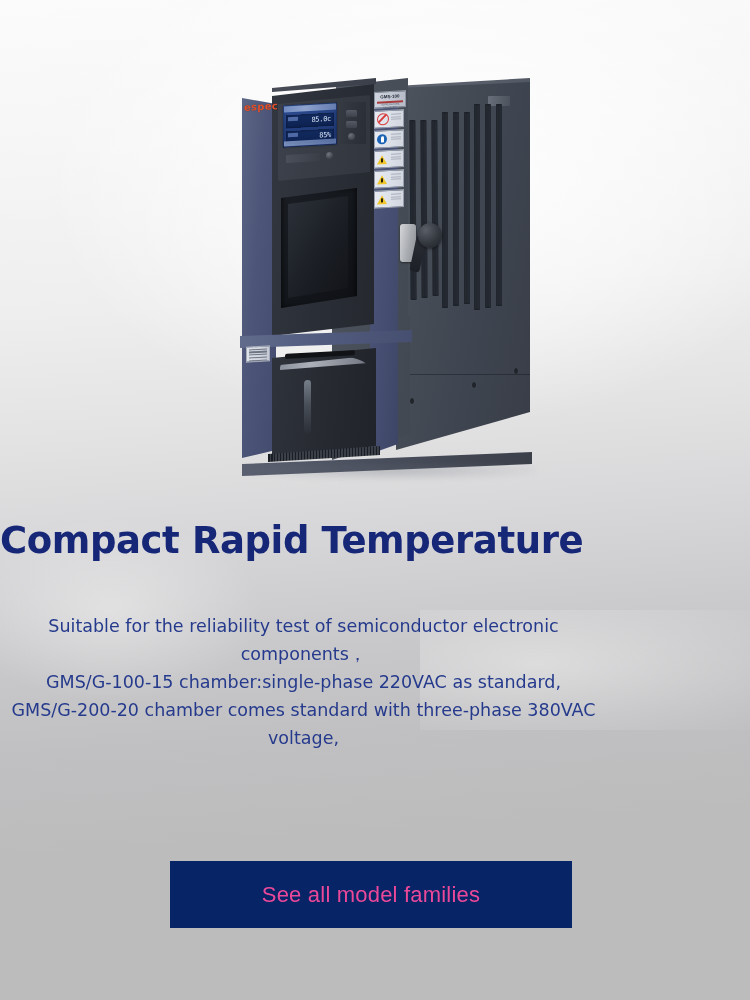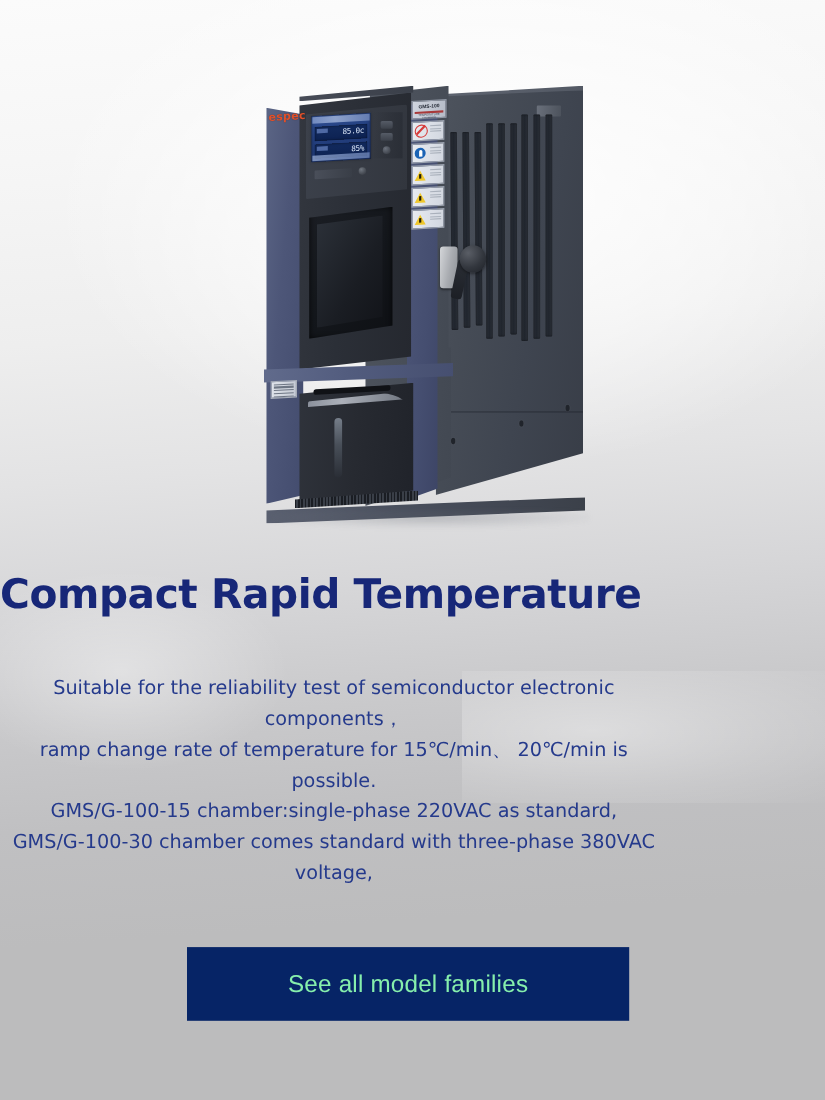--- a/index.html
+++ b/index.html
@@ -570,21 +570,21 @@
   }
   .body-copy span { display: block; }
 
   .cta-button {
     position: absolute;
     left: 170px;
     top: 861px;
     width: 402px;
     height: 67px;
     background: #062466;
-    color: #86efac;
+    color: #ec4899;
     border: none;
     font-family: "Liberation Sans", sans-serif;
     font-size: 22px;
     letter-spacing: 0.2px;
     cursor: pointer;
     display: flex;
     align-items: center;
     justify-content: center;
     padding: 0;
   }
@@ -728,20 +728,19 @@
     <div class="base-plinth"></div>
     <div class="photo-shadow"></div>
   </div>
 
   <h1 class="headline">
     <span>Compact Rapid Temperature</span>
   </h1>
 
   <div class="body-copy">
     <span>Suitable for the reliability test of semiconductor electronic components，</span>
-    <span>ramp change rate of temperature for 15℃/min、 20℃/min is possible.</span>
     <span>GMS/G-100-15 chamber:single-phase 220VAC as standard,</span>
-    <span>GMS/G-100-30 chamber comes standard with three-phase 380VAC voltage,</span>
+    <span>GMS/G-200-20 chamber comes standard with three-phase 380VAC voltage,</span>
   </div>
 
   <button class="cta-button">See all model families</button>
 
 </div>
 
 </body></html>

